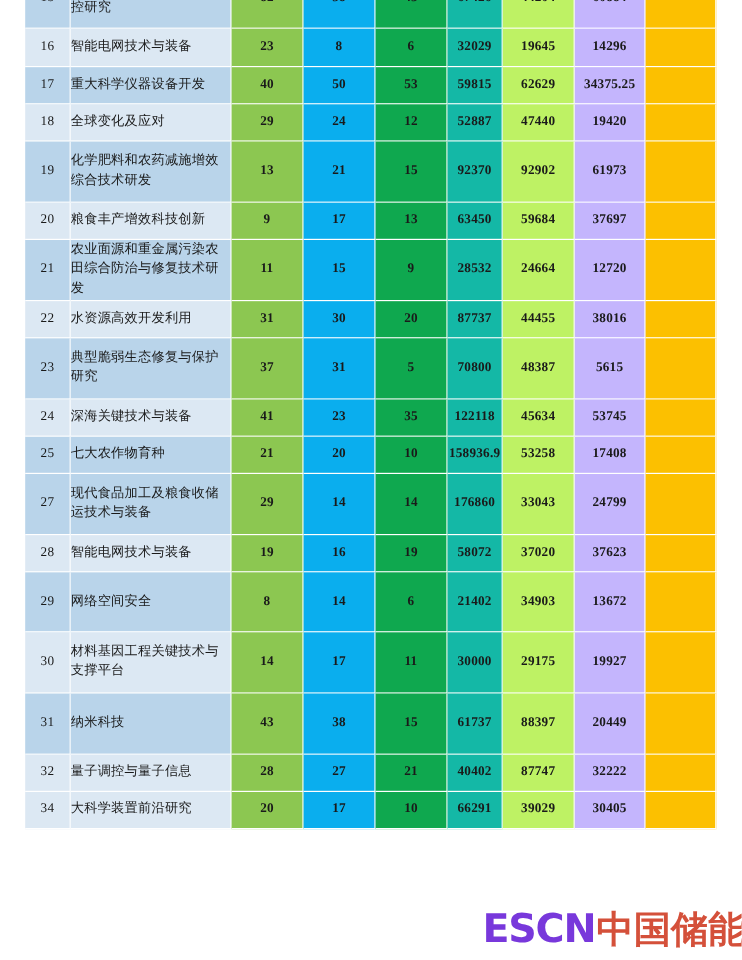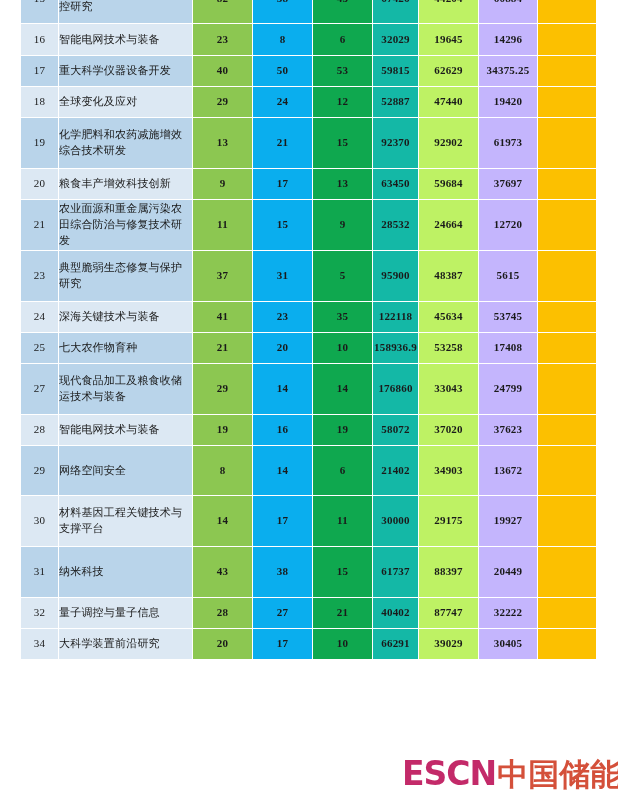--- a/index.html
+++ b/index.html
@@ -94,21 +94,21 @@
     align-items: baseline;
     pointer-events: none;
     user-select: none;
     white-space: nowrap;
   }
   #watermark .wm-en {
     font-family: "DejaVu Sans", sans-serif;
     font-weight: bold;
     font-size: 33px;
     line-height: 1;
-    color: #be185d;
+    color: #6d28d9;
     opacity: 0.92;
     letter-spacing: -1px;
     text-align: right;
   }
   #watermark .wm-cn {
     font-family: "DejaVu Sans", sans-serif;
     font-weight: bold;
     font-size: 31px;
     line-height: 1;
     color: #d1422a;
@@ -205,27 +205,38 @@
           <td class="idx">21</td>
           <td class="name">农业面源和重金属污染农田综合防治与修复技术研发</td>
           <td class="num col-g1">11</td>
           <td class="num col-c1">15</td>
           <td class="num col-k1">9</td>
           <td class="num col-g2">28532</td>
           <td class="num col-c2">24664</td>
           <td class="num col-k2">12720</td>
           <td class="num col-o"></td>
         </tr>
+        <tr class="shade-b" style="height: 31px;">
+          <td class="idx">22</td>
+          <td class="name">水资源高效开发利用</td>
+          <td class="num col-g1">31</td>
+          <td class="num col-c1">30</td>
+          <td class="num col-k1">20</td>
+          <td class="num col-g2">87737</td>
+          <td class="num col-c2">44455</td>
+          <td class="num col-k2">38016</td>
+          <td class="num col-o"></td>
+        </tr>
         <tr class="shade-a" style="height: 51px;">
           <td class="idx">23</td>
           <td class="name">典型脆弱生态修复与保护研究</td>
           <td class="num col-g1">37</td>
           <td class="num col-c1">31</td>
           <td class="num col-k1">5</td>
-          <td class="num col-g2">95900</td>
+          <td class="num col-g2">70800</td>
           <td class="num col-c2">48387</td>
           <td class="num col-k2">5615</td>
           <td class="num col-o"></td>
         </tr>
         <tr class="shade-b" style="height: 31px;">
           <td class="idx">24</td>
           <td class="name">深海关键技术与装备</td>
           <td class="num col-g1">41</td>
           <td class="num col-c1">23</td>
           <td class="num col-k1">35</td>

